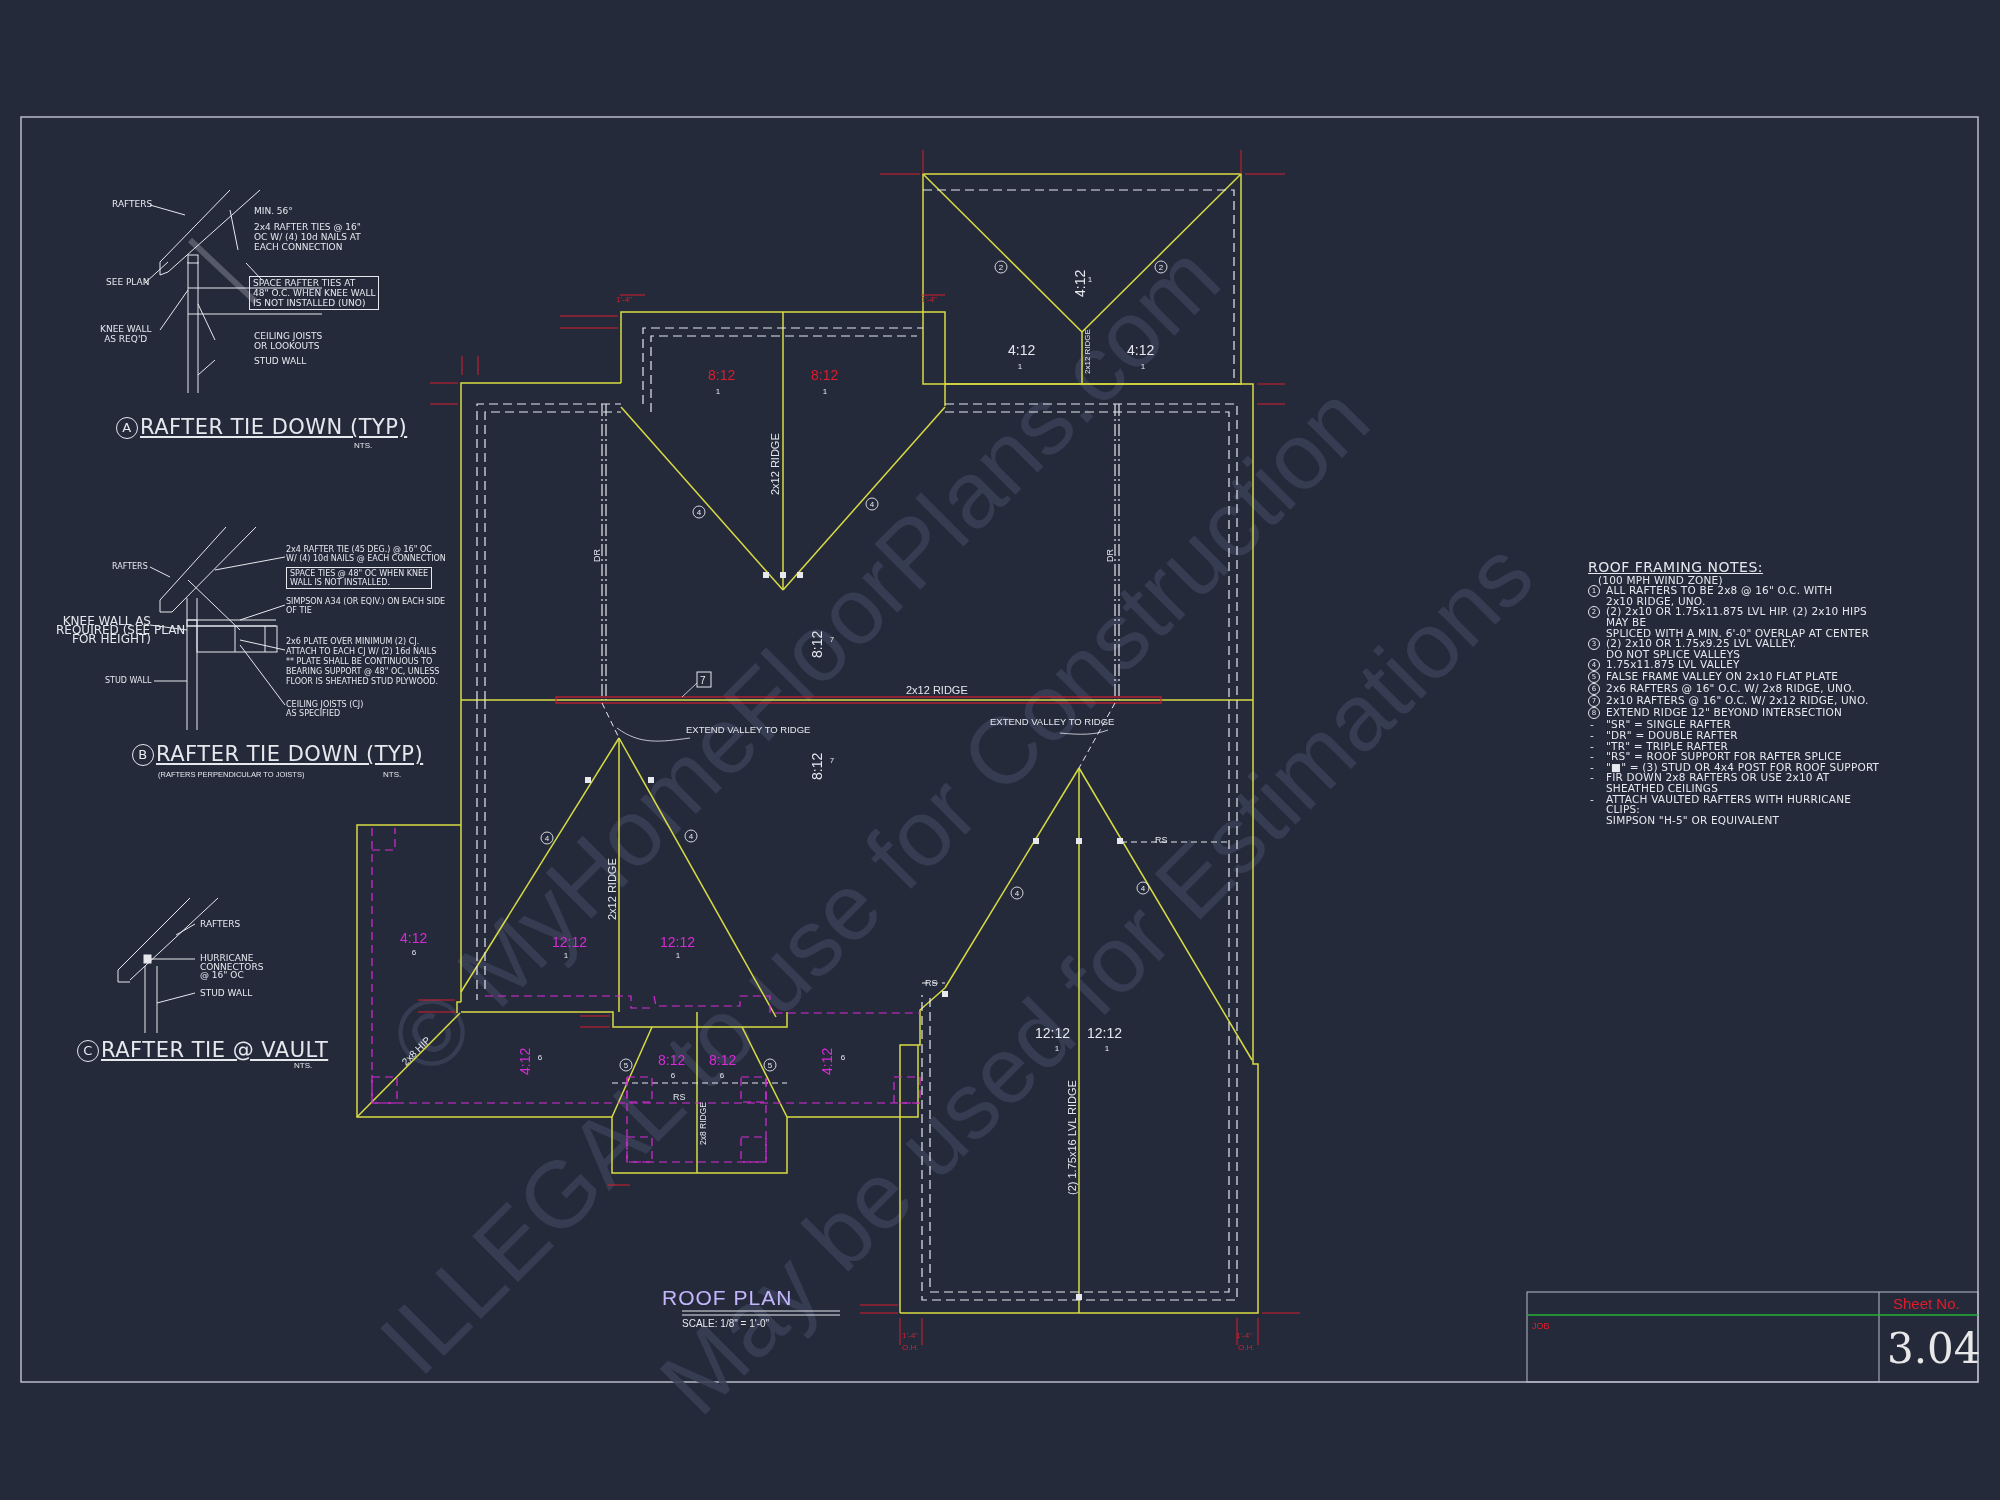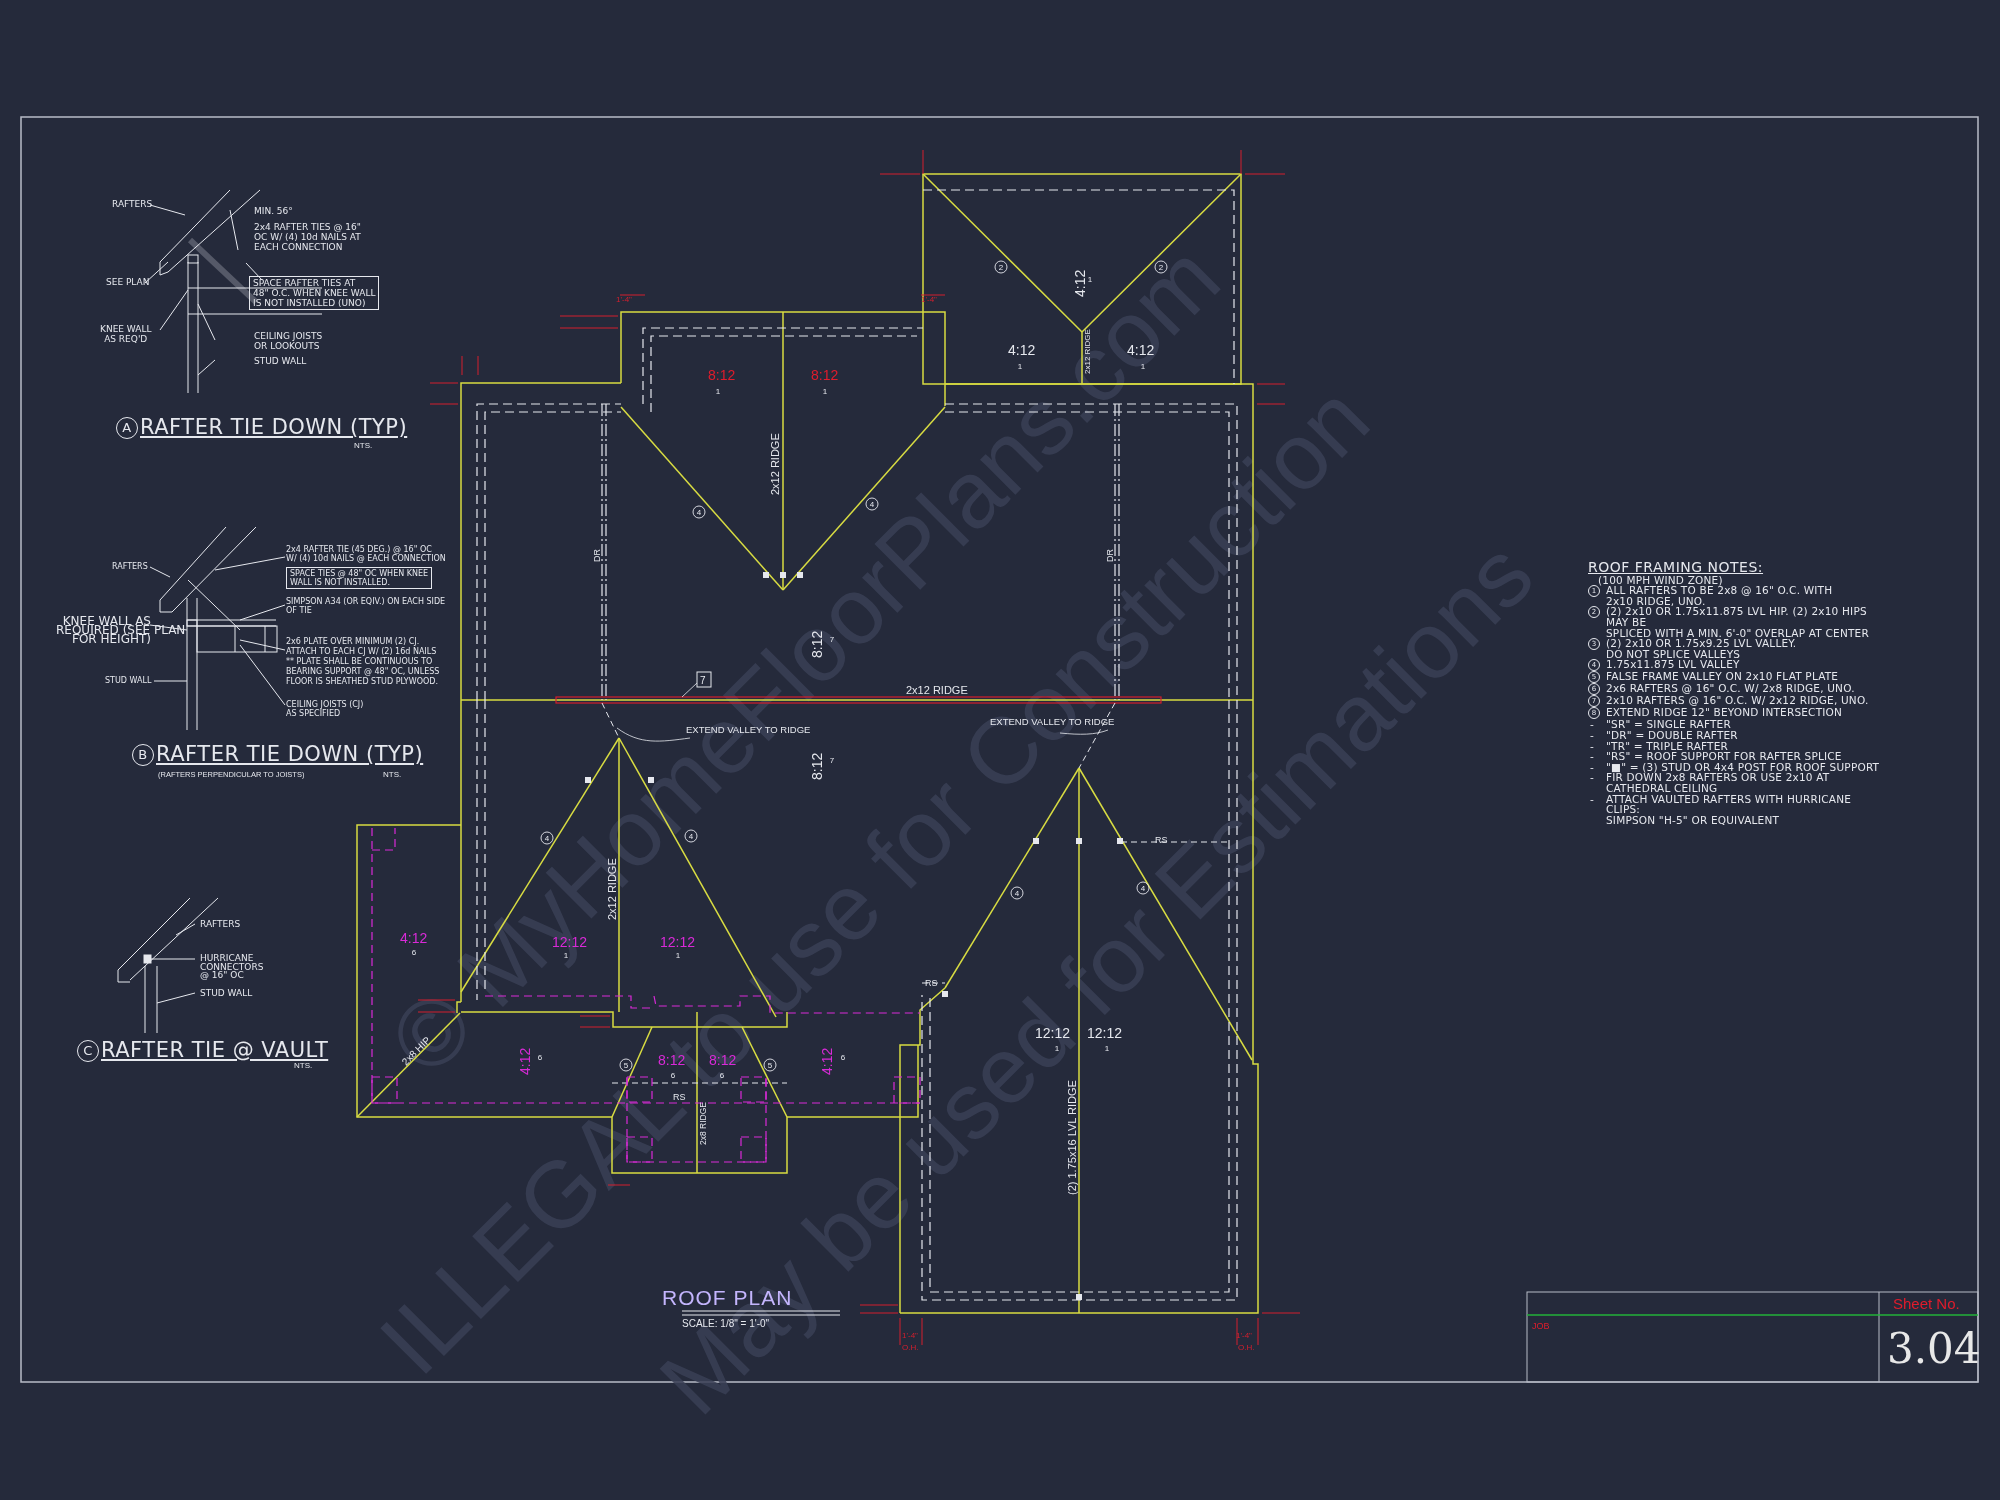--- a/index.html
+++ b/index.html
@@ -462,21 +462,21 @@
         <div style="display: flex;">
           <span style="width:16px;flex:none;padding-left:2px;">-</span>
           <span><span>"RS" = ROOF SUPPORT FOR RAFTER SPLICE</span></span>
         </div>
         <div style="display: flex;">
           <span style="width:16px;flex:none;padding-left:2px;">-</span>
           <span><span>"■" = (3) STUD OR 4x4 POST FOR ROOF SUPPORT</span></span>
         </div>
         <div style="display: flex;">
           <span style="width:16px;flex:none;padding-left:2px;">-</span>
-          <span><span>FIR DOWN 2x8 RAFTERS OR USE 2x10 AT</span><br><span>CATHEDRAL CEILING</span></span>
+          <span><span>FIR DOWN 2x8 RAFTERS OR USE 2x10 AT</span><br><span>SHEATHED CEILINGS</span></span>
         </div>
         <div style="display: flex;">
           <span style="width:16px;flex:none;padding-left:2px;">-</span>
           <span><span>ATTACH VAULTED RAFTERS WITH HURRICANE CLIPS:</span><br><span>SIMPSON "H-5" OR EQUIVALENT</span></span>
         </div>
       </div>
 </div>
 
 <div class="tb-sheetno" style="left:1893px;top:1295px;">Sheet No.</div>
 <div class="tb-num" style="left:1887px;top:1324px;">3.04</div>

